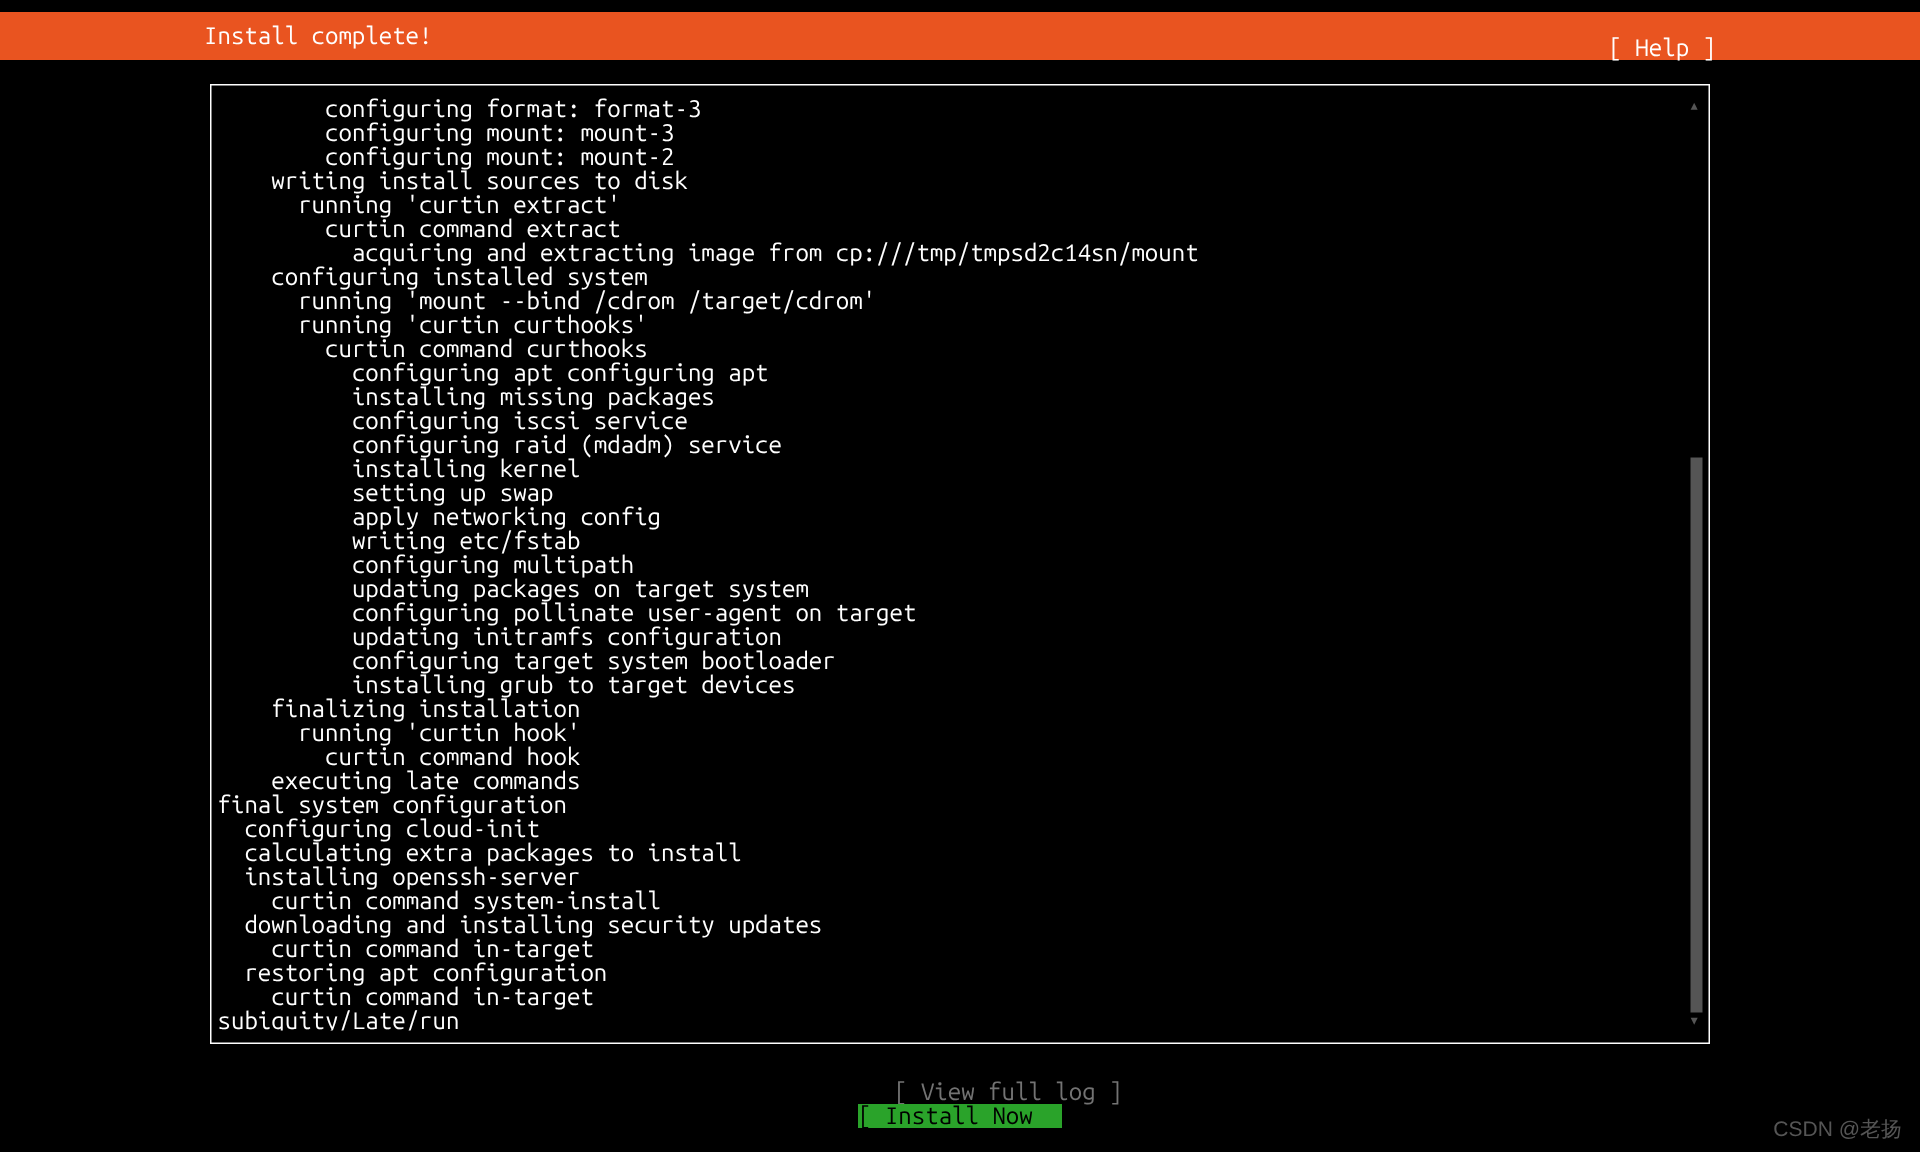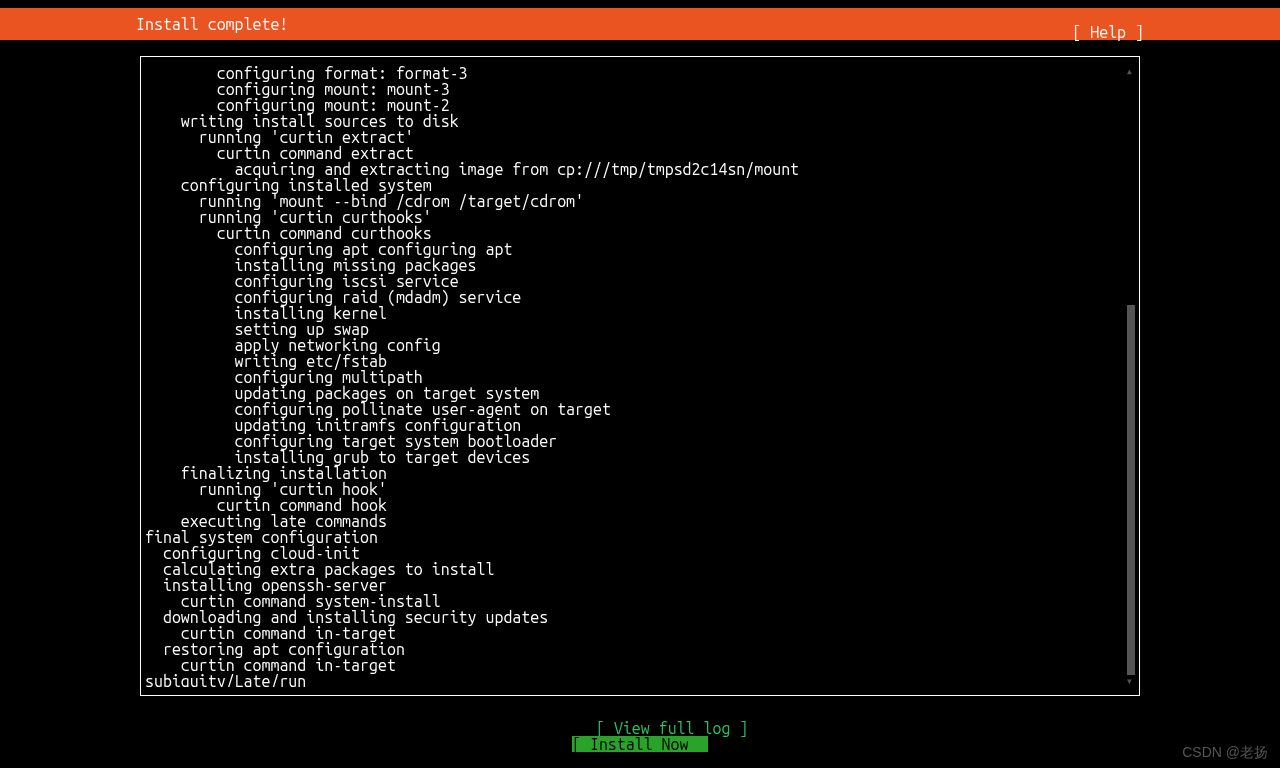--- a/index.html
+++ b/index.html
@@ -70,21 +70,21 @@
     display:flex;
     flex-direction:column;
     align-items:center;
     gap:0;
   }
   .btn {
     width:136px;
     text-align:left;
     white-space:pre;
   }
-  .btn.view-log { color:#22c55e; background:transparent;margin-left:48px; }
+  .btn.view-log { color:#737373; background:transparent;margin-left:48px; }
   .btn.reboot   { color:#000; background:#2aa32a; }
 
   
   .watermark {
     position:absolute;
     right:12px;
     bottom:8px;
     color:#555;
     font-size:14px;
     font-family:sans-serif;

